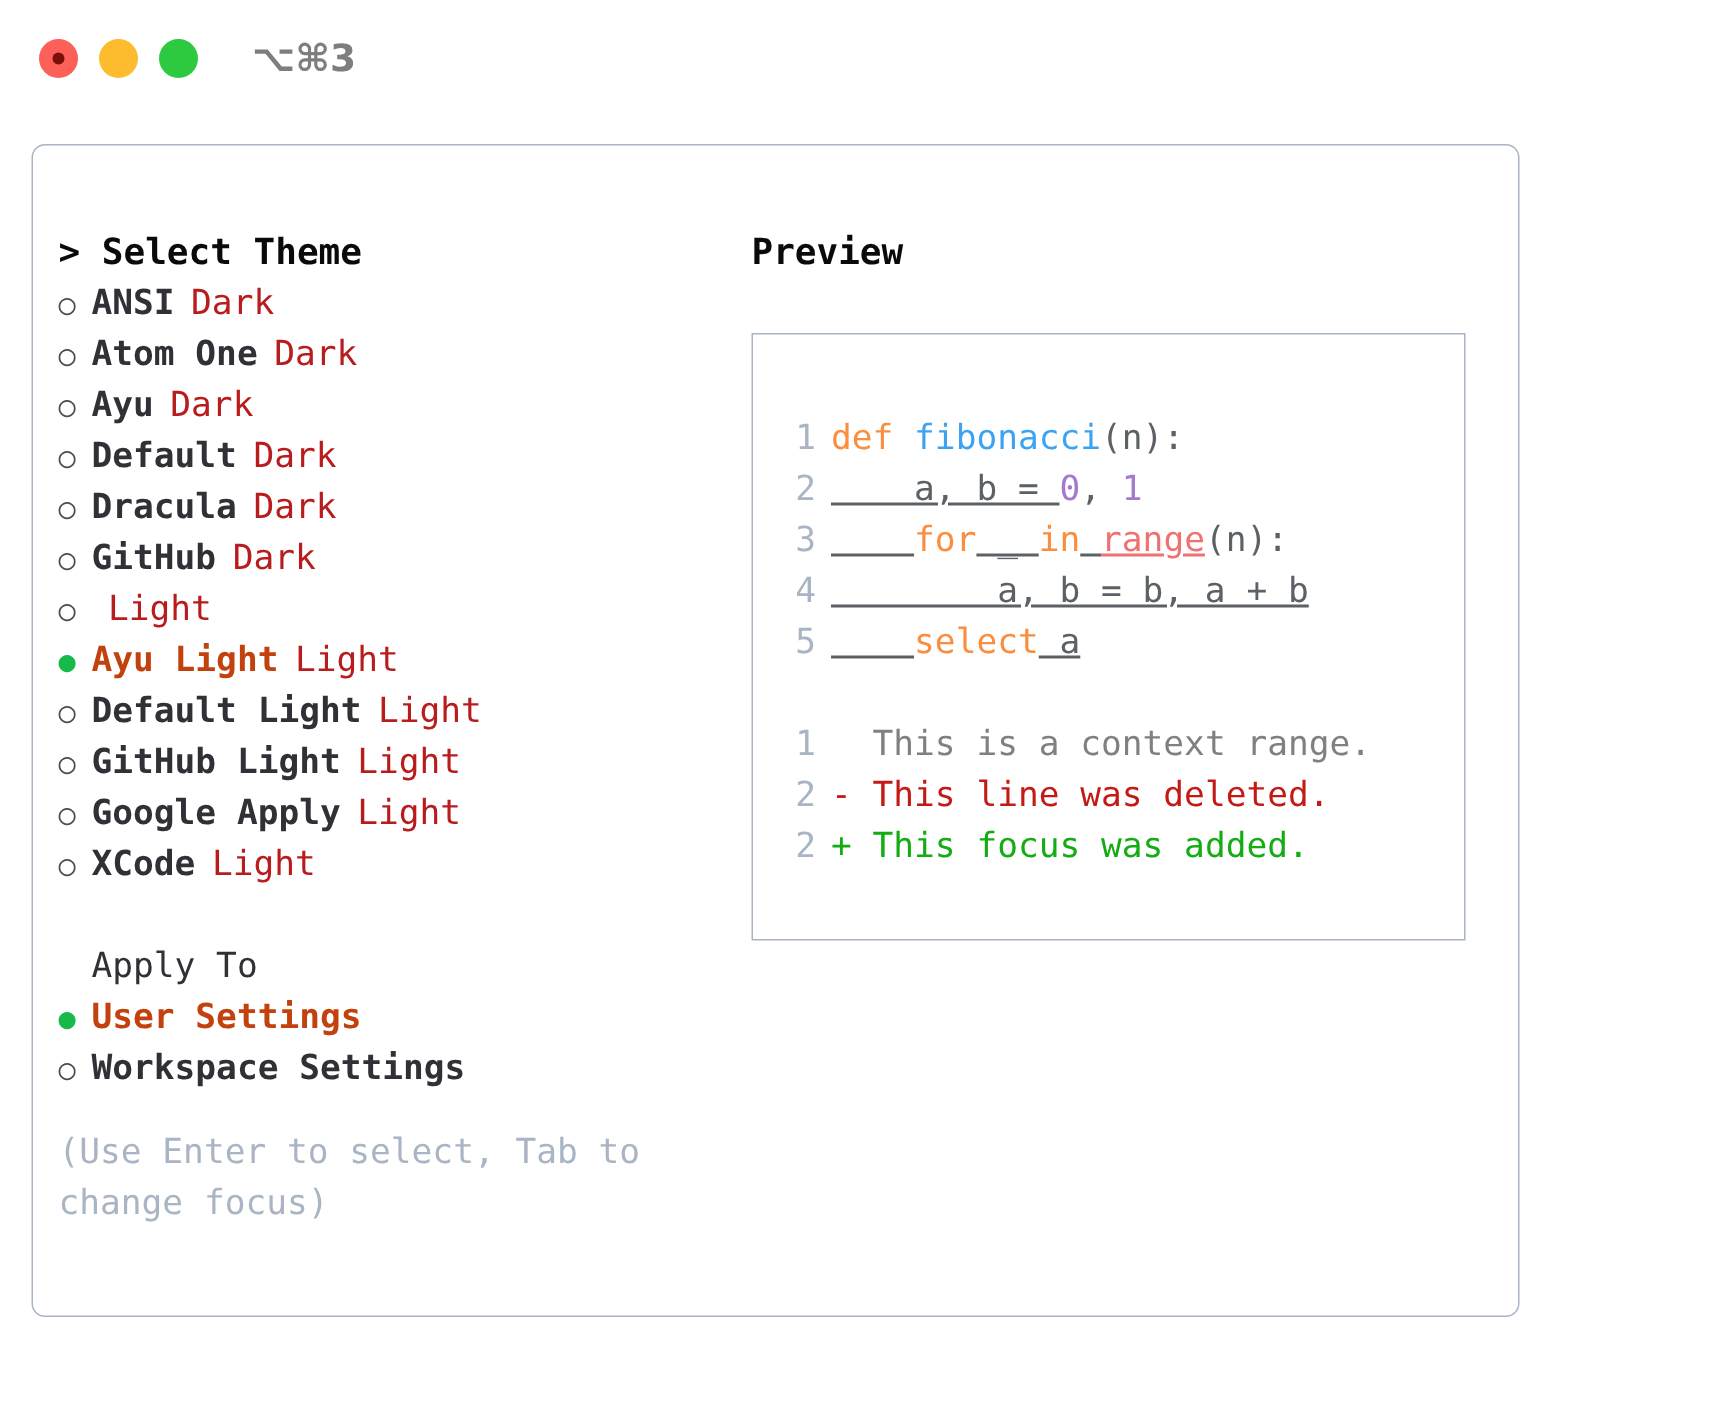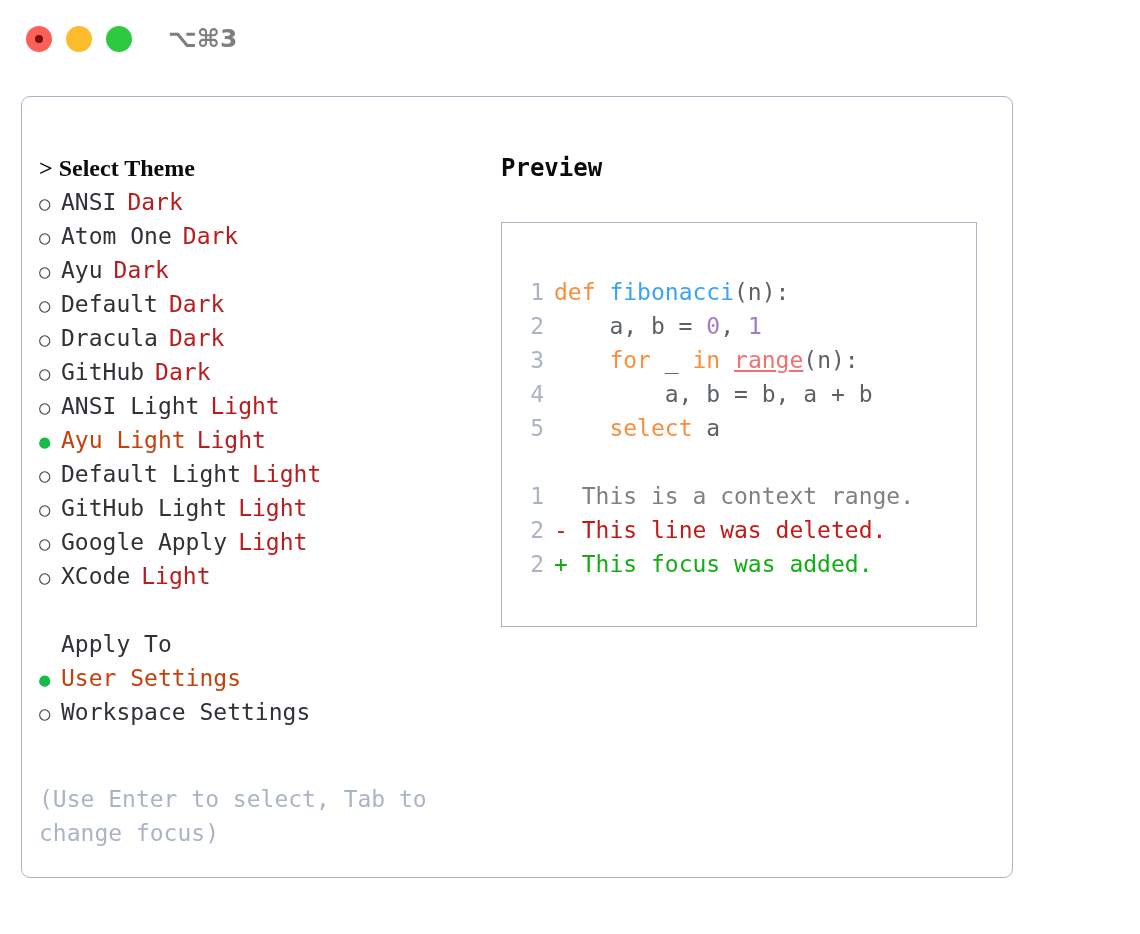--- a/index.html
+++ b/index.html
@@ -84,59 +84,58 @@
     top: 54px;
     width: 440px;
   }
 
   .hdr {
     font-size: 24px;
     font-weight: 700;
     color: #0a0a0a;
     line-height: 34px;
     white-space: pre;
-    font-family: Liberation Serif, serif;
   }
 
   .opt-row {
     display: flex;
     align-items: baseline;
     line-height: 34px;
     height: 34px;
     white-space: pre;
     font-size: 23px;
   }
   .bullet {
     display: inline-block;
     width: 22px;
     flex: 0 0 22px;
     font-size: 19px;
     line-height: 34px;
   }
   .bullet.off { color: #4c4c4c; }
   .bullet.on  { color: #16b94a; }
 
-  .opt-label { color: #2f3136; }
+  .opt-label { color: #2f3136; font-weight: bold; }
   .opt-label.sel { color: #c2410c; }
   .opt-variant {
     color: #b91c1c;
     padding-left: 11px;
   }
 
   #apply-hdr {
     font-size: 23px;
     color: #2f3136;
     line-height: 34px;
     padding-left: 22px;
     white-space: pre;
     margin-top: 34px;
   }
 
   #hint {
-    margin-top: 53px;
+    margin-top: 22px;
     font-size: 23px;
     line-height: 34px;
     color: #a9b4c4;
     width: 410px;
     white-space: pre-wrap;
     word-break: normal;
   }
 
   
   #right-col {
@@ -186,21 +185,21 @@
   }
   .code-text { white-space: pre; }
 
   .spacer-line { height: 34px; }
 
   
   .tok-kw    { color: #fa8d3e; }
   .tok-fn    { color: #3ba3f2; }
   .tok-num   { color: #a37acc; }
   .tok-bi    { color: #f07171; text-decoration: underline; }
-  .tok-plain { color: #5c6166; }
+  .tok-plain { color: #5c6166; text-decoration: underline; }
   .tok-punc  { color: #5c6166; }
 
   .diff-ctx { color: #808080; }
   .diff-del { color: #c41a16; }
   .diff-add { color: #13ad13; }
 </style>
 </head>
 <body>
 
 <div id="window">
@@ -217,21 +216,21 @@
 
     <div id="left-col">
       <div class="hdr">&gt; Select Theme</div>
       <div id="theme-list">
           <div class="opt-row"><span class="bullet off">○</span><span class="opt-label">ANSI</span><span class="opt-variant">Dark</span></div>
           <div class="opt-row"><span class="bullet off">○</span><span class="opt-label">Atom One</span><span class="opt-variant">Dark</span></div>
           <div class="opt-row"><span class="bullet off">○</span><span class="opt-label">Ayu</span><span class="opt-variant">Dark</span></div>
           <div class="opt-row"><span class="bullet off">○</span><span class="opt-label">Default</span><span class="opt-variant">Dark</span></div>
           <div class="opt-row"><span class="bullet off">○</span><span class="opt-label">Dracula</span><span class="opt-variant">Dark</span></div>
           <div class="opt-row"><span class="bullet off">○</span><span class="opt-label">GitHub</span><span class="opt-variant">Dark</span></div>
-          <div class="opt-row"><span class="bullet off">○</span><span class="opt-label">ANSI Light</span><span class="opt-variant">Light</span></div>
+          <div class="opt-row"><span class="bullet off">○</span><span class="opt-variant">Light</span></div>
           <div class="opt-row"><span class="bullet on">●</span><span class="opt-label sel">Ayu Light</span><span class="opt-variant">Light</span></div>
           <div class="opt-row"><span class="bullet off">○</span><span class="opt-label">Default Light</span><span class="opt-variant">Light</span></div>
           <div class="opt-row"><span class="bullet off">○</span><span class="opt-label">GitHub Light</span><span class="opt-variant">Light</span></div>
           <div class="opt-row"><span class="bullet off">○</span><span class="opt-label">Google Apply</span><span class="opt-variant">Light</span></div>
           <div class="opt-row"><span class="bullet off">○</span><span class="opt-label">XCode</span><span class="opt-variant">Light</span></div>
         </div>
 
       <div id="apply-hdr">Apply To</div>
       <div id="apply-list">
           <div class="opt-row"><span class="bullet on">●</span><span class="opt-label sel">User Settings</span></div>

